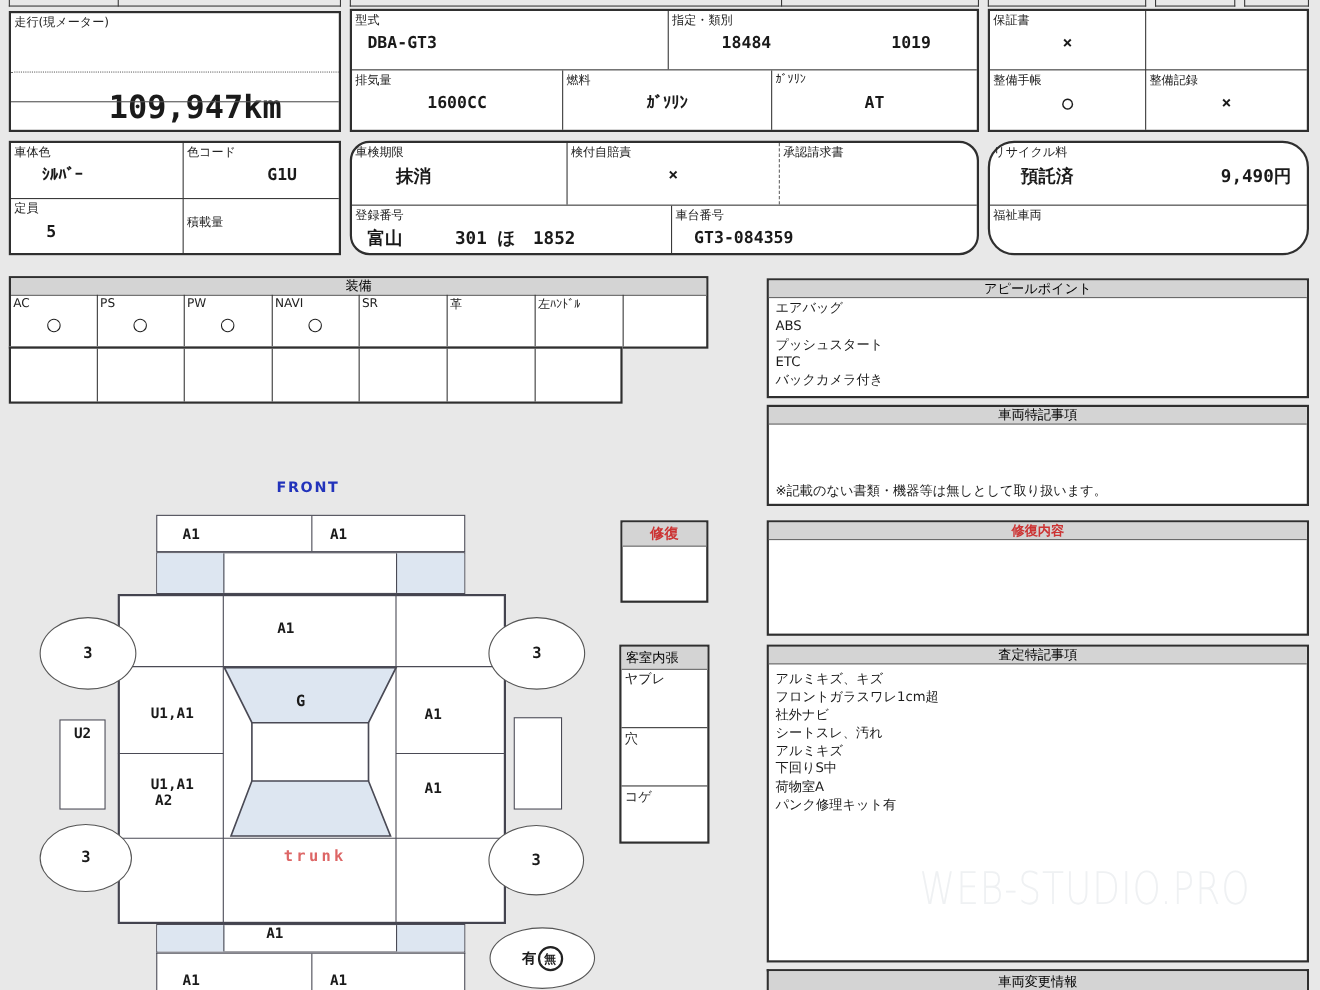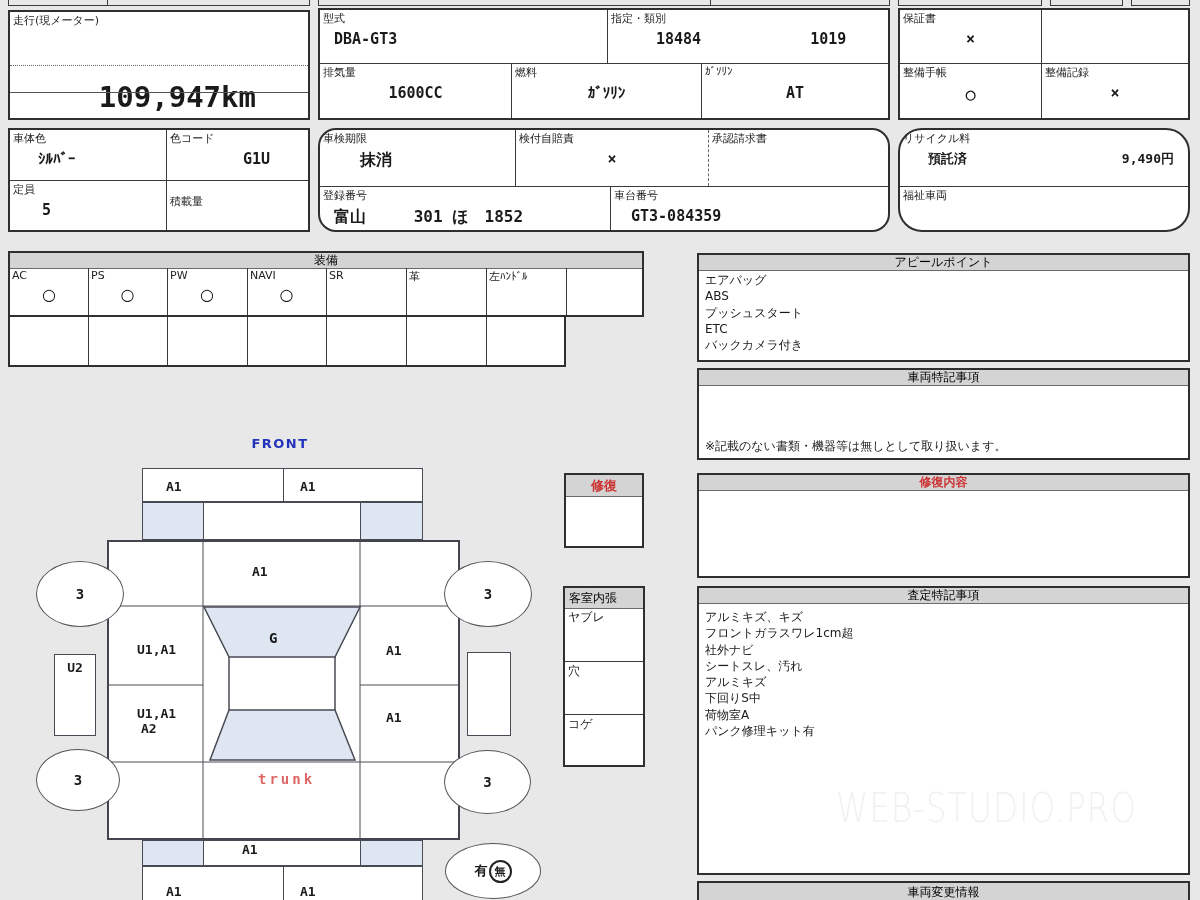--- a/index.html
+++ b/index.html
@@ -137,21 +137,21 @@
     <div class="cell" style="left:142px;top:54px;width:146px;height:54px;">
       <span class="lbl">整備記録</span>
       <div class="cv">×</div>
     </div>
   </div>
 
   <div class="box" style="left:898px;top:128px;width:292px;height:104px;border-radius:24px;">
     <div class="hline" style="left:0;top:56px;width:288px;"></div>
     <div class="cell" style="left:0;top:0;width:288px;height:56px;">
       <span class="lbl">リサイクル料</span>
-      <div class="cv" style="text-align:right;font-size:13px;display:flex;">
+      <div class="cv" style="text-align:right;font-size:16px;display:flex;">
         <span style="margin-left:28px;font-family:'DejaVu Sans','Liberation Sans',sans-serif;">預託済</span>
         <span style="margin-left:auto;margin-right:14px;">9,490円</span>
       </div>
     </div>
     <div class="cell" style="left:0;top:57px;width:288px;height:43px;">
       <span class="lbl">福祉車両</span>
     </div>
   </div>
 
   <div class="box" style="left:8px;top:251px;width:636px;height:66px;">

